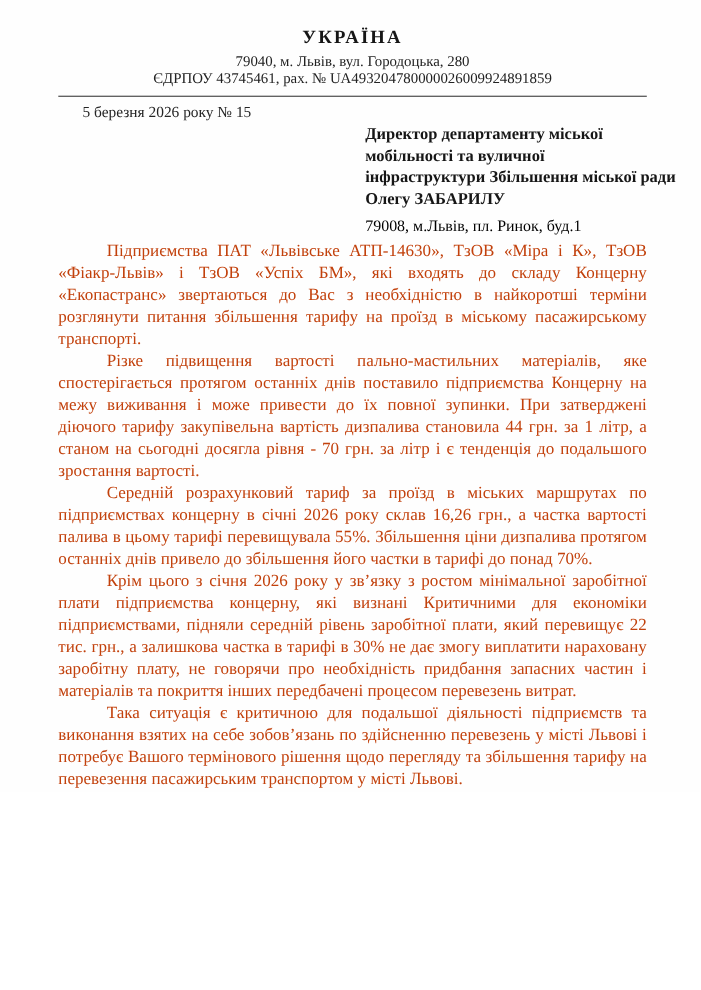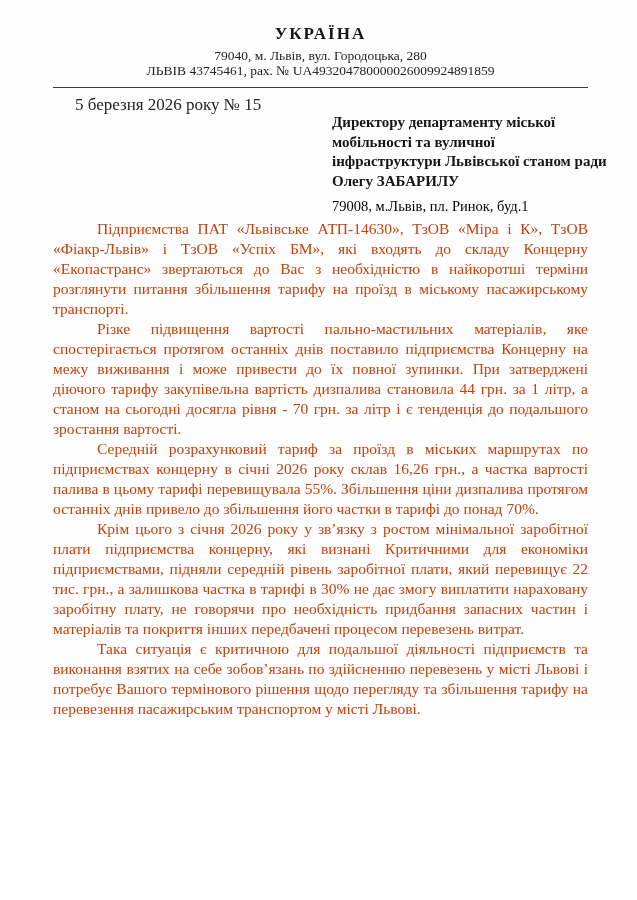--- a/index.html
+++ b/index.html
@@ -19,21 +19,21 @@
     font-size: 17px; font-weight: bold; letter-spacing: 2px; line-height: 20px; color: #161616;
   }
   .org-name {
     font-size: 30px; font-weight: bold; margin-top: 4px; line-height: 32px; color: #141414;
   }
   .lh-addr { font-size: 13.5px; line-height: 14.5px; color: #222; }
   .lh-addr.first { margin-top: 5px; }
   .lh-rule { border: none; border-top: 1.6px solid #3c3c3c; margin-top: 9px; }
 
   .meta-row { display: flex; margin-top: 7px; }
-  .date-number { font-size: 17px; padding-left: 22px; color: #242424; }
+  .date-number { font-size: 14px; padding-left: 22px; color: #242424; }
   .recipient {
     margin-left: auto; margin-top: 18px; width: 256px; text-align: left;
   }
   .recipient .r-line {
     font-size: 15px; font-weight: bold; line-height: 19.5px; white-space: nowrap; color: #161616;
   }
   .recipient .r-addr {
     font-size: 14.5px; font-weight: normal; line-height: 18px; margin-top: 6px; white-space: nowrap; color: #000000;
   }
 
@@ -58,30 +58,30 @@
   }
 </style>
 </head>
 <body>
 
 <div class="page">
 
   <div class="letterhead">
     <div class="country">УКРАЇНА</div>
     <div class="lh-addr first">79040, м. Львів, вул. Городоцька, 280</div>
-    <div class="lh-addr">ЛЬВІВ 43745461, рах. № UA493204780000026009924891859</div>
+    <div class="lh-addr">ЄДРПОУ 43745461, рах. № UA493204780000026009924891859</div>
     <hr class="lh-rule">
   </div>
 
   <div class="meta-row">
     <div class="date-number">5 березня 2026 року № 15</div>
     <div class="recipient">
-      <div class="r-line">Директору департаменту міської</div>
+      <div class="r-line">Директор департаменту міської</div>
       <div class="r-line">мобільності та вуличної</div>
-      <div class="r-line">інфраструктури Львівської станом ради</div>
+      <div class="r-line">інфраструктури Збільшення міської ради</div>
       <div class="r-line">Олегу ЗАБАРИЛУ</div>
       <div class="r-addr">79008, м.Львів, пл. Ринок, буд.1</div>
     </div>
   </div>
 
   <div class="body-text">
     <p>Підприємства ПАТ «Львівське АТП-14630», ТзОВ «Міра і К», ТзОВ «Фіакр-Львів» і ТзОВ «Успіх БМ», які входять до складу Концерну «Екопастранс» звертаються до Вас з необхідністю в найкоротші терміни розглянути питання збільшення тарифу на проїзд в міському пасажирському транспорті.</p>
     <p>Різке підвищення вартості пально-мастильних матеріалів, яке спостерігається протягом останніх днів поставило підприємства Концерну на межу виживання і може привести до їх повної зупинки. При затверджені діючого тарифу закупівельна вартість дизпалива становила 44 грн. за 1 літр, а станом на сьогодні досягла рівня - 70 грн. за літр і є тенденція до подальшого зростання вартості.</p>
     <p>Середній розрахунковий тариф за проїзд в міських маршрутах по підприємствах концерну в січні 2026 року склав 16,26 грн., а частка вартості палива в цьому тарифі перевищувала 55%. Збільшення ціни дизпалива протягом останніх днів привело до збільшення його частки в тарифі до понад 70%.</p>
     <p>Крім цього з січня 2026 року у зв’язку з ростом мінімальної заробітної плати підприємства концерну, які визнані Критичними для економіки підприємствами, підняли середній рівень заробітної плати, який перевищує 22 тис. грн., а залишкова частка в тарифі в 30% не дає змогу виплатити нараховану заробітну плату, не говорячи про необхідність придбання запасних частин і матеріалів та покриття інших передбачені процесом перевезень витрат.</p>

